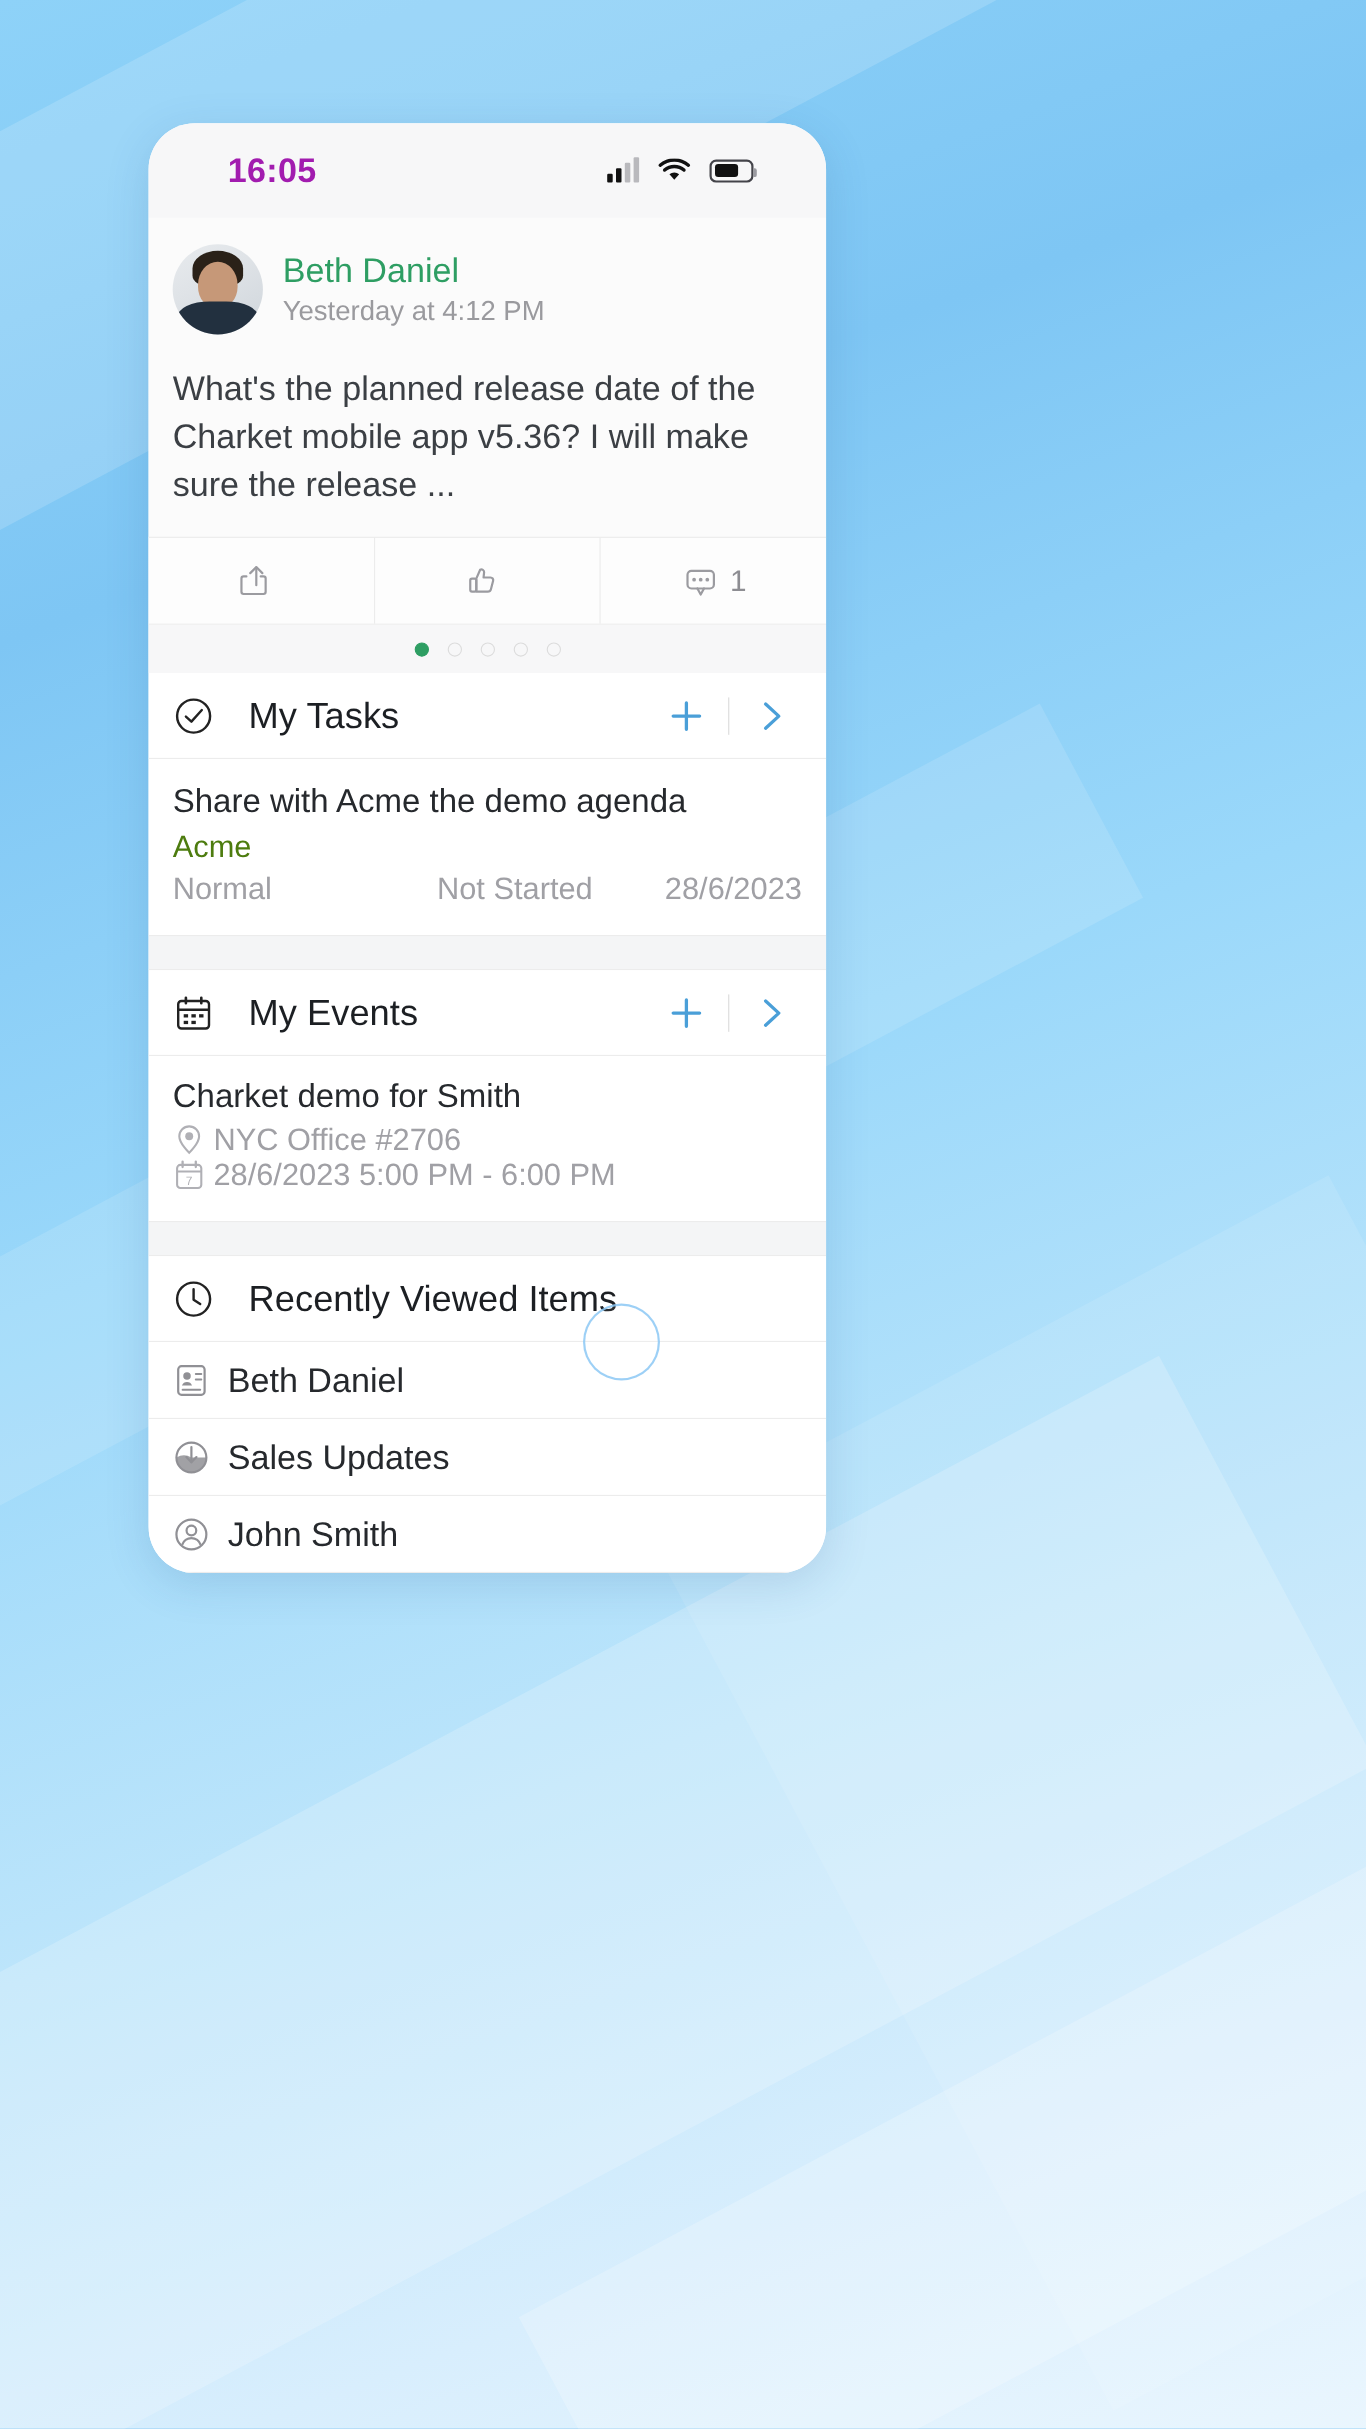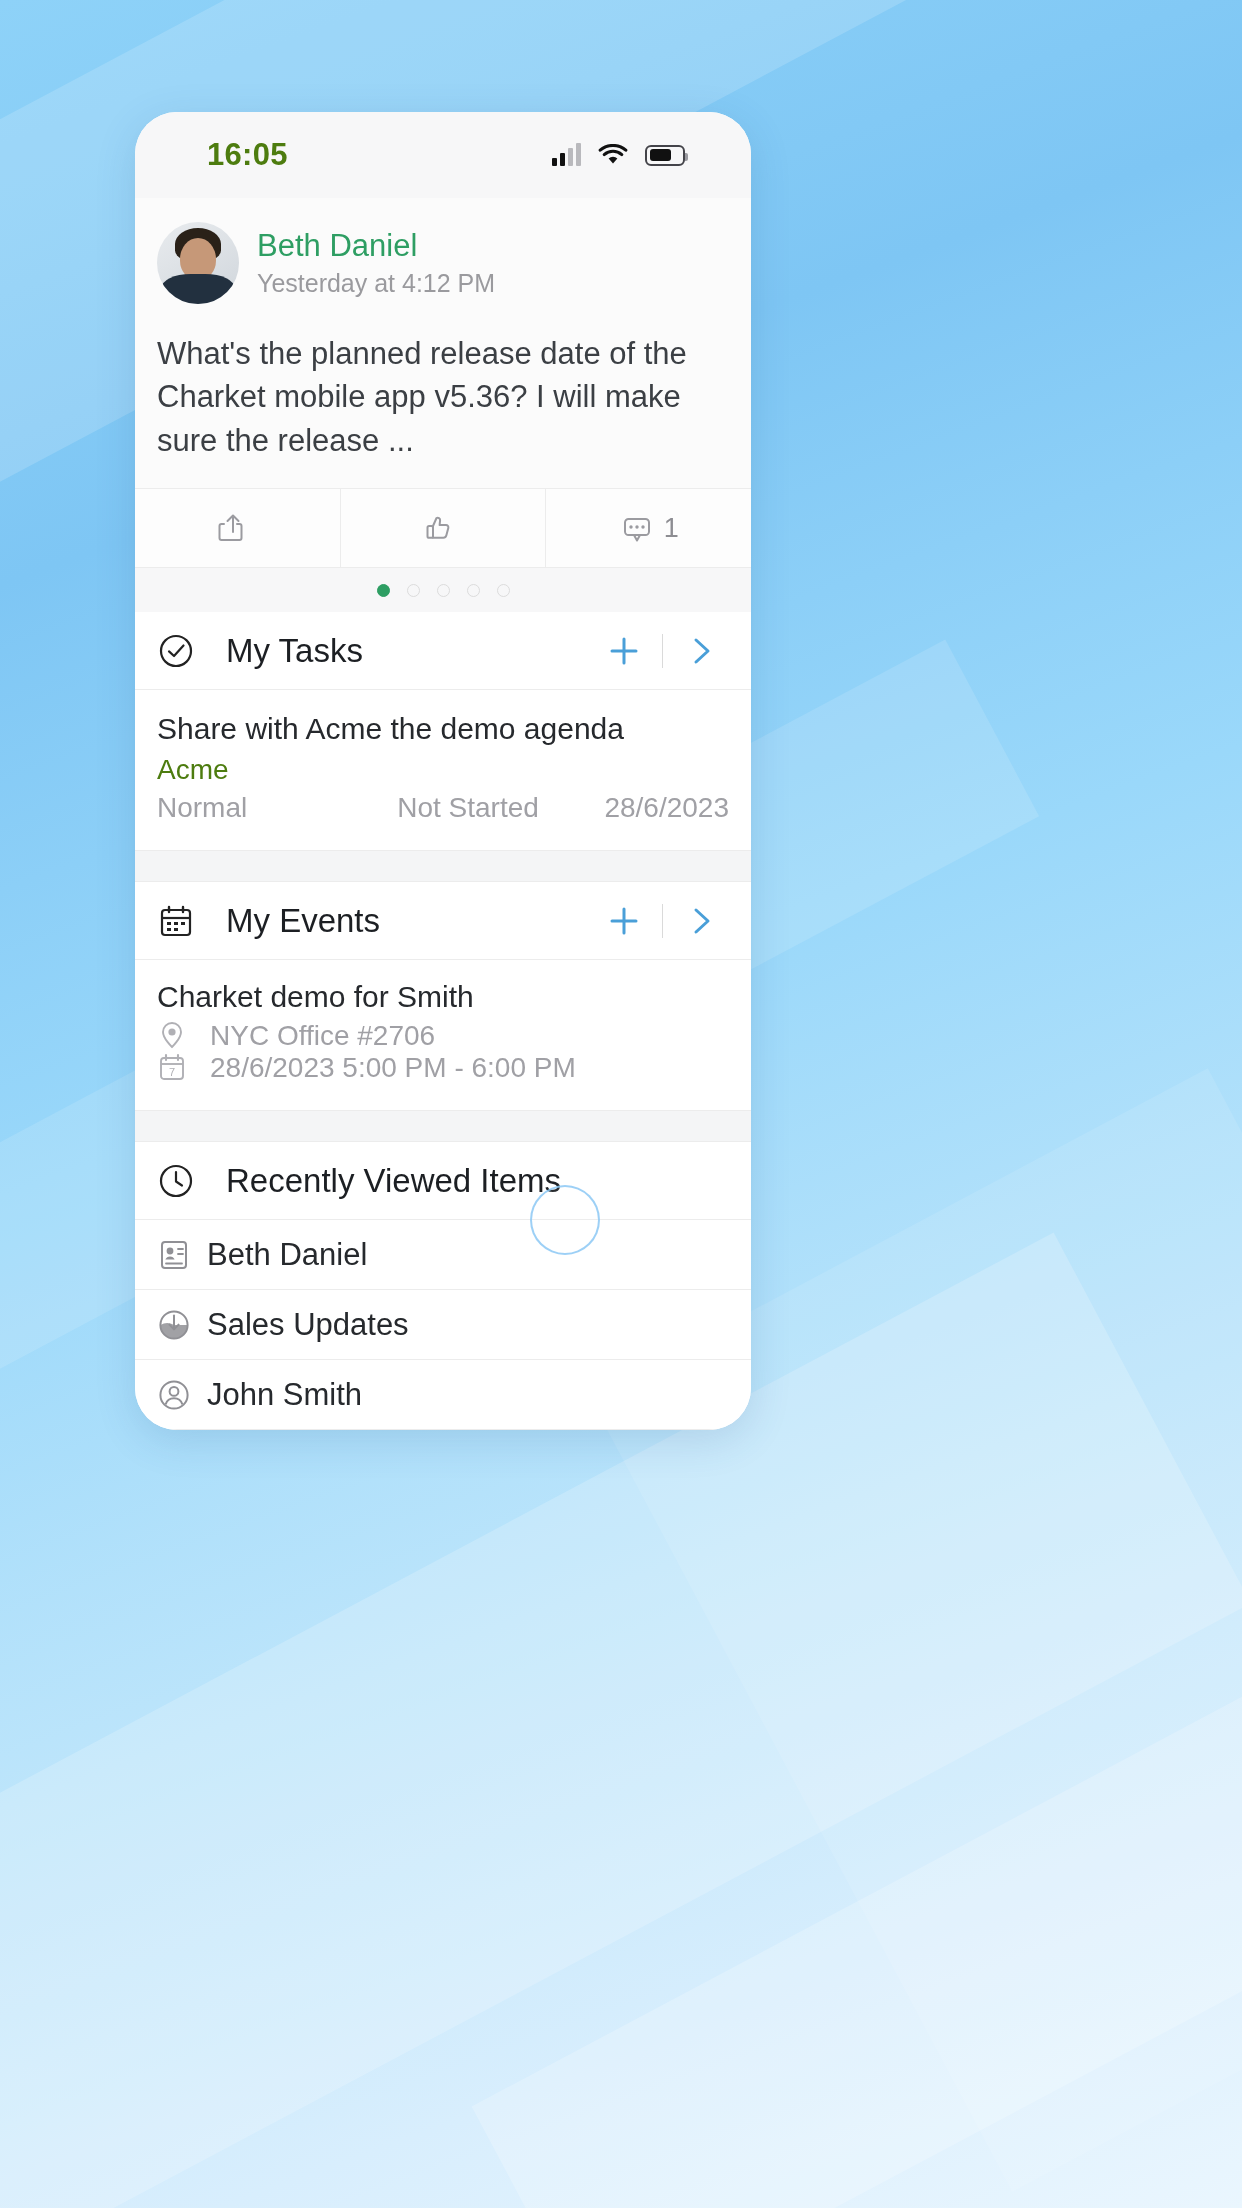--- a/index.html
+++ b/index.html
@@ -35,21 +35,21 @@
   }
 
   
   #statusbar {
     height:86px;
     background:#f7f7f8;
     display:flex; align-items:center;
     justify-content:space-between;
     padding:0 66px 0 72px;
   }
-  #clock { font-size:31px; font-weight:700; color:#4d7c0f; letter-spacing:0.3px; }
+  #clock { font-size:31px; font-weight:700; color:#a21caf; letter-spacing:0.3px; }
   #status-icons { display:flex; align-items:center; gap:17px; }
   .signal { display:flex; align-items:flex-end; gap:3px; height:22px; }
   .signal i { display:block; width:5px; background:#111; border-radius:1px; }
   .signal i:nth-child(1){ height:8px; }
   .signal i:nth-child(2){ height:13px; }
   .signal i:nth-child(3){ height:18px; background:#b9b9bd; }
   .signal i:nth-child(4){ height:23px; background:#b9b9bd; }
   .battery {
     width:40px; height:21px; border:2px solid #44444a;
     border-radius:6px; padding:2.5px; position:relative;
@@ -136,21 +136,21 @@
   #task-meta { display:flex; font-size:28px; color:#a0a0a5; }
   #task-meta .c1 { flex:0 0 42%; }
   #task-meta .c2 { flex:1; }
   #task-meta .c3 { text-align:right; }
 
   .gap { height:32px; background:#f4f5f6; border-top:1px solid #ececec; border-bottom:1px solid #ececec; }
 
   
   #event-row { padding:20px 22px 26px; background:#fff; }
   #event-title { font-size:30px; color:#26292d; margin-bottom:6px; }
-  .evline { display:flex; align-items:flex-start; gap:23px; font-size:28px; color:#a0a0a5; margin-top:0; }
+  .evline { display:flex; align-items:center; gap:7px; font-size:28px; color:#a0a0a5; margin-top:0; }
   .evline .ic { width:30px; height:30px; flex:0 0 30px; color:#b0b0b5; }
 
   
   .rv-item {
     height:70px; display:flex; align-items:center; gap:16px;
     padding:0 22px; border-bottom:1px solid #ececec; background:#fff;
   }
   .rv-item .ic { width:34px; height:34px; flex:0 0 34px; color:#909095; }
   .rv-item .lbl { font-size:31px; color:#26292d; }
 

